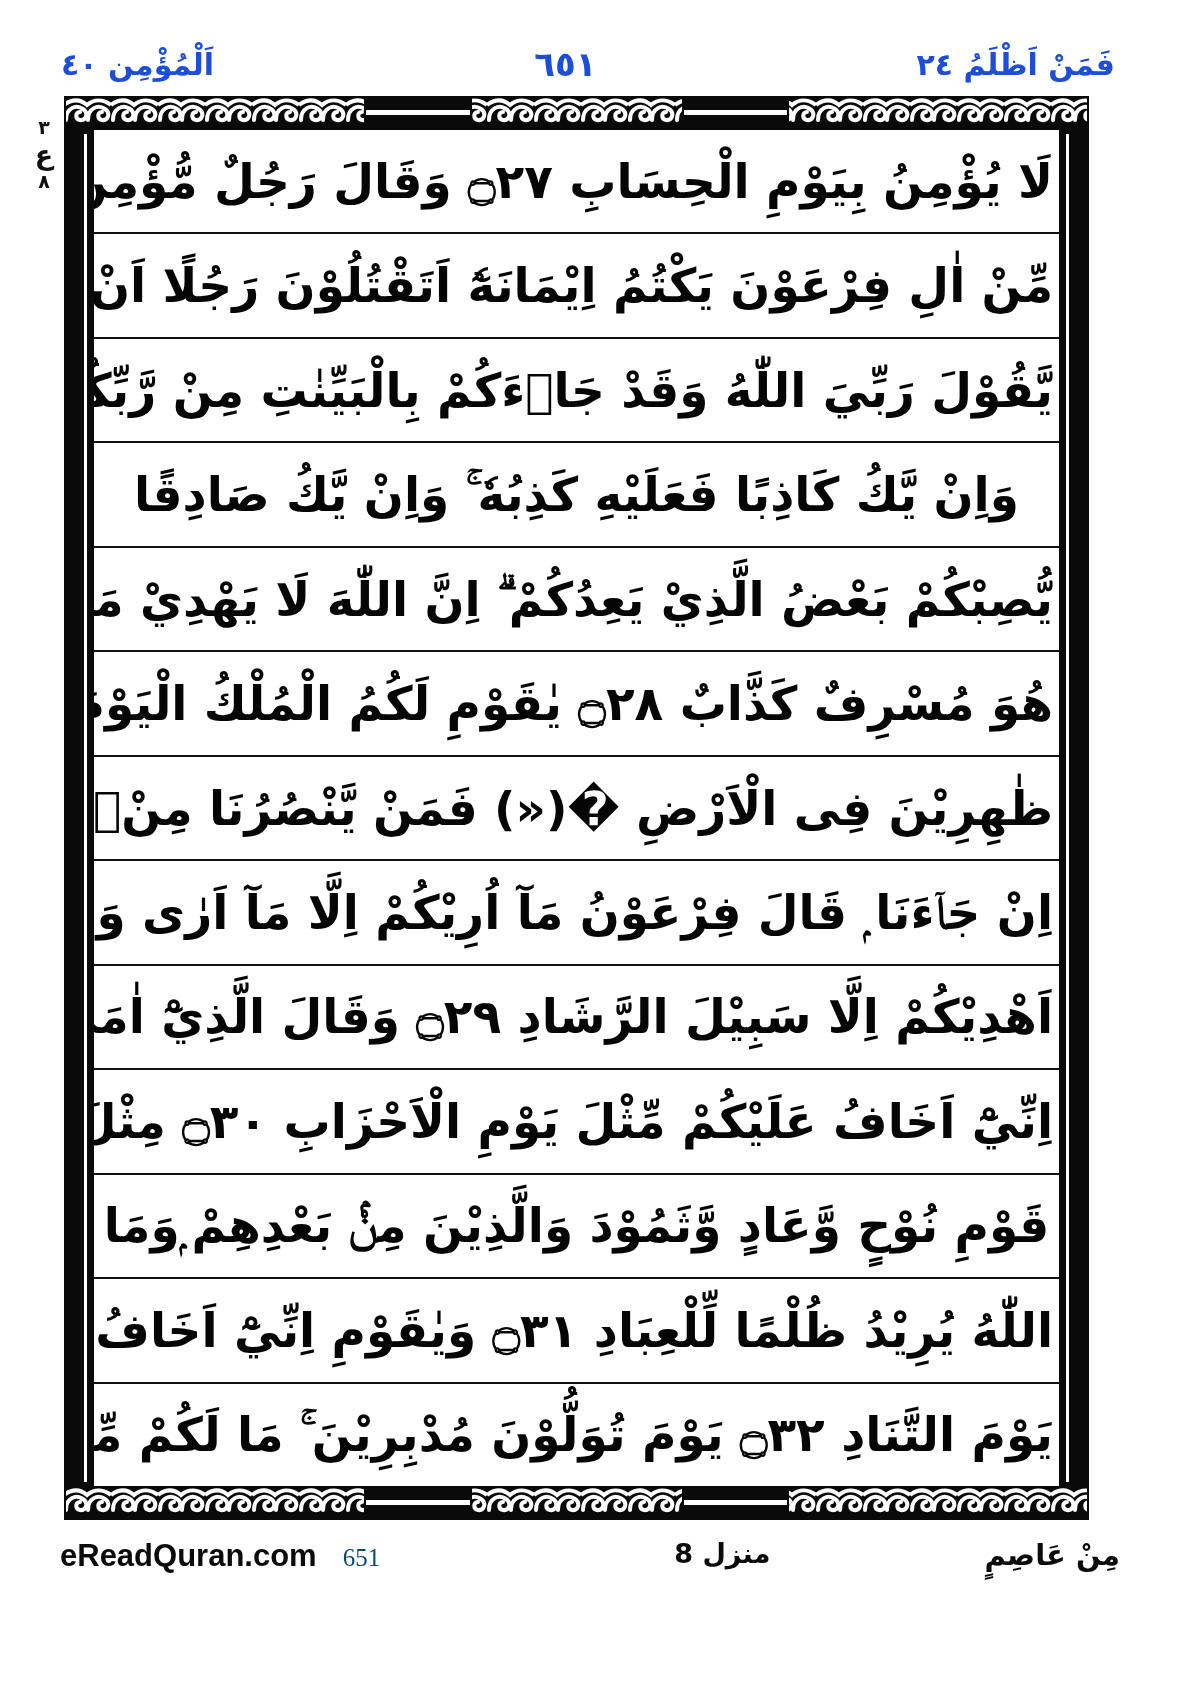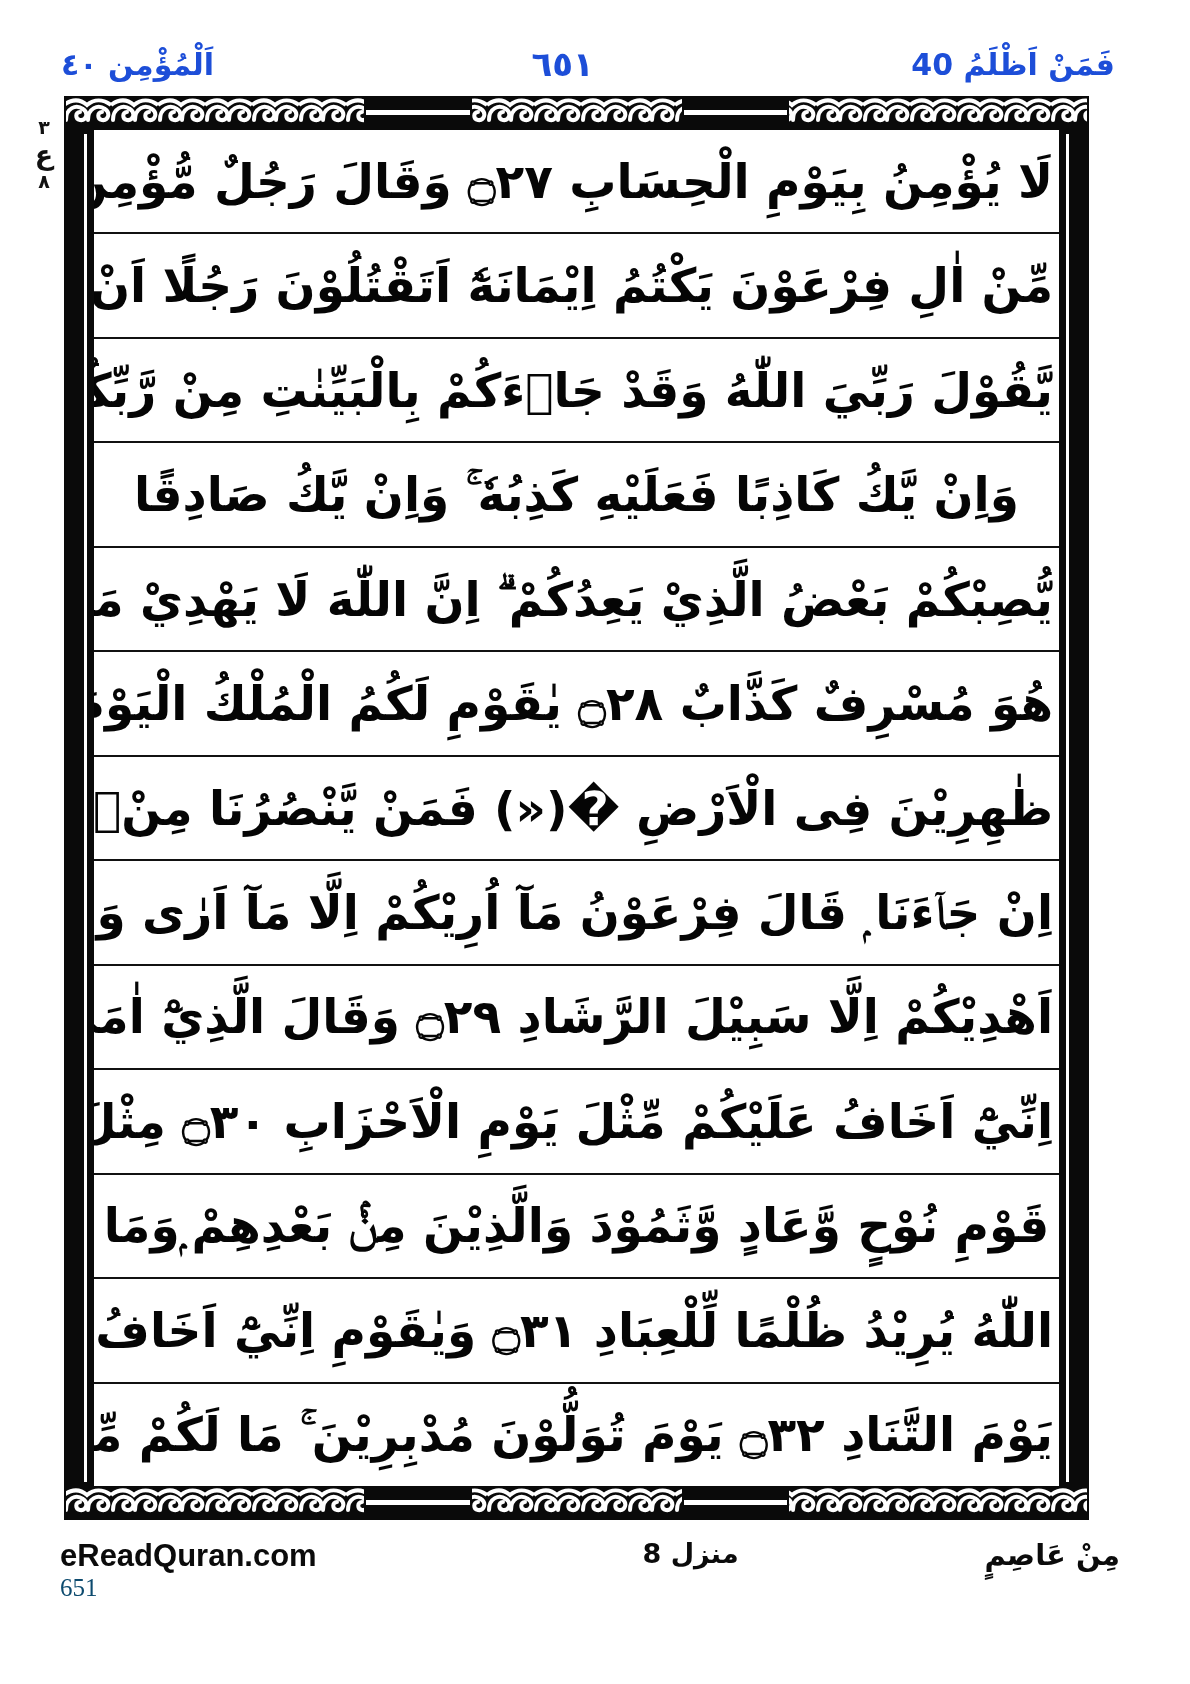--- a/index.html
+++ b/index.html
@@ -175,42 +175,42 @@
   .ft-center {
     font-size: 27px;
     font-weight: 700;
     color: #0b0b0b;
     white-space: nowrap;
     margin-right: -80px;
   }
   .ft-right-group {
     display: flex;
     align-items: baseline;
+    gap: 26px;
     direction: ltr;
-    flex-direction: column;
   }
   .ft-brand {
     font-size: 31px;
     font-weight: 700;
     color: #0b0b0b;
     white-space: nowrap;
     font-family: "Liberation Sans", sans-serif;
   }
   .ft-pagenum {
     font-size: 25px;
     font-weight: 400;
     color: #0c4a6e;
     font-family: "Liberation Serif", serif;
   }
 </style>
 </head>
 <body>
 
 <div class="page-header">
-  <div class="hdr-item hdr-juz">فَمَنْ اَظْلَمُ 40</div>
+  <div class="hdr-item hdr-juz">فَمَنْ اَظْلَمُ ٢٤</div>
   <div class="hdr-item hdr-page">٦٥١</div>
   <div class="hdr-item hdr-surah">اَلْمُؤْمِن ٤٠</div>
 </div>
 
 <div class="ruku-mark">
   <span>٣</span>
   <span class="ruku-ayah">ع</span>
   <span>٨</span>
 </div>
 

